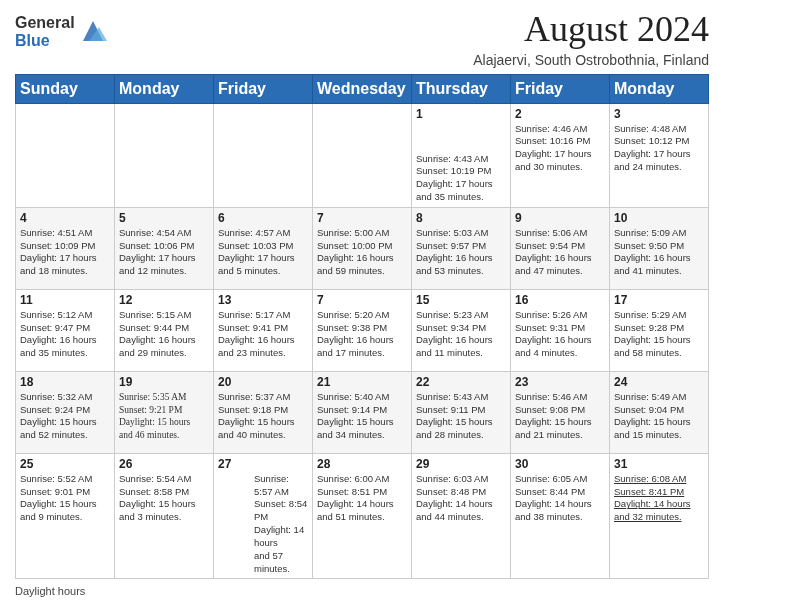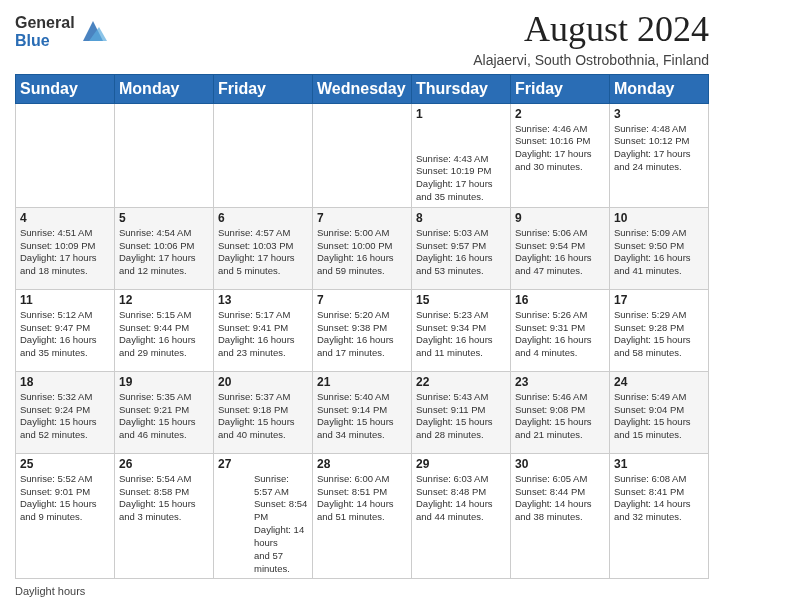--- a/index.html
+++ b/index.html
@@ -264,21 +264,21 @@
         <tr>
           <td>
             <div class="day-number">18</div>
             <div class="day-info" style="white-space: pre-line;">Sunrise: 5:32 AM
 Sunset: 9:24 PM
 Daylight: 15 hours
 and 52 minutes.</div>
           </td>
           <td>
             <div class="day-number">19</div>
-            <div class="day-info" style="white-space: pre-line;">Sunrise: 5:35 AM
+            <div class="day-info" style="white-space: pre-line; font-family: Liberation Serif, serif;">Sunrise: 5:35 AM
 Sunset: 9:21 PM
 Daylight: 15 hours
 and 46 minutes.</div>
           </td>
           <td>
             <div class="day-number">20</div>
             <div class="day-info" style="white-space: pre-line;">Sunrise: 5:37 AM
 Sunset: 9:18 PM
 Daylight: 15 hours
 and 40 minutes.</div>
@@ -350,21 +350,21 @@
           </td>
           <td>
             <div class="day-number">30</div>
             <div class="day-info" style="white-space: pre-line;">Sunrise: 6:05 AM
 Sunset: 8:44 PM
 Daylight: 14 hours
 and 38 minutes.</div>
           </td>
           <td>
             <div class="day-number">31</div>
-            <div class="day-info" style="white-space: pre-line;">Sunrise: 6:08 AM
+            <div class="day-info" style="white-space: pre-line; text-decoration: underline;">Sunrise: 6:08 AM
 Sunset: 8:41 PM
 Daylight: 14 hours
 and 32 minutes.</div>
           </td>
         </tr>
       </tbody>
   </table>
 
   <div class="footer-note">Daylight hours</div>
 </div>

